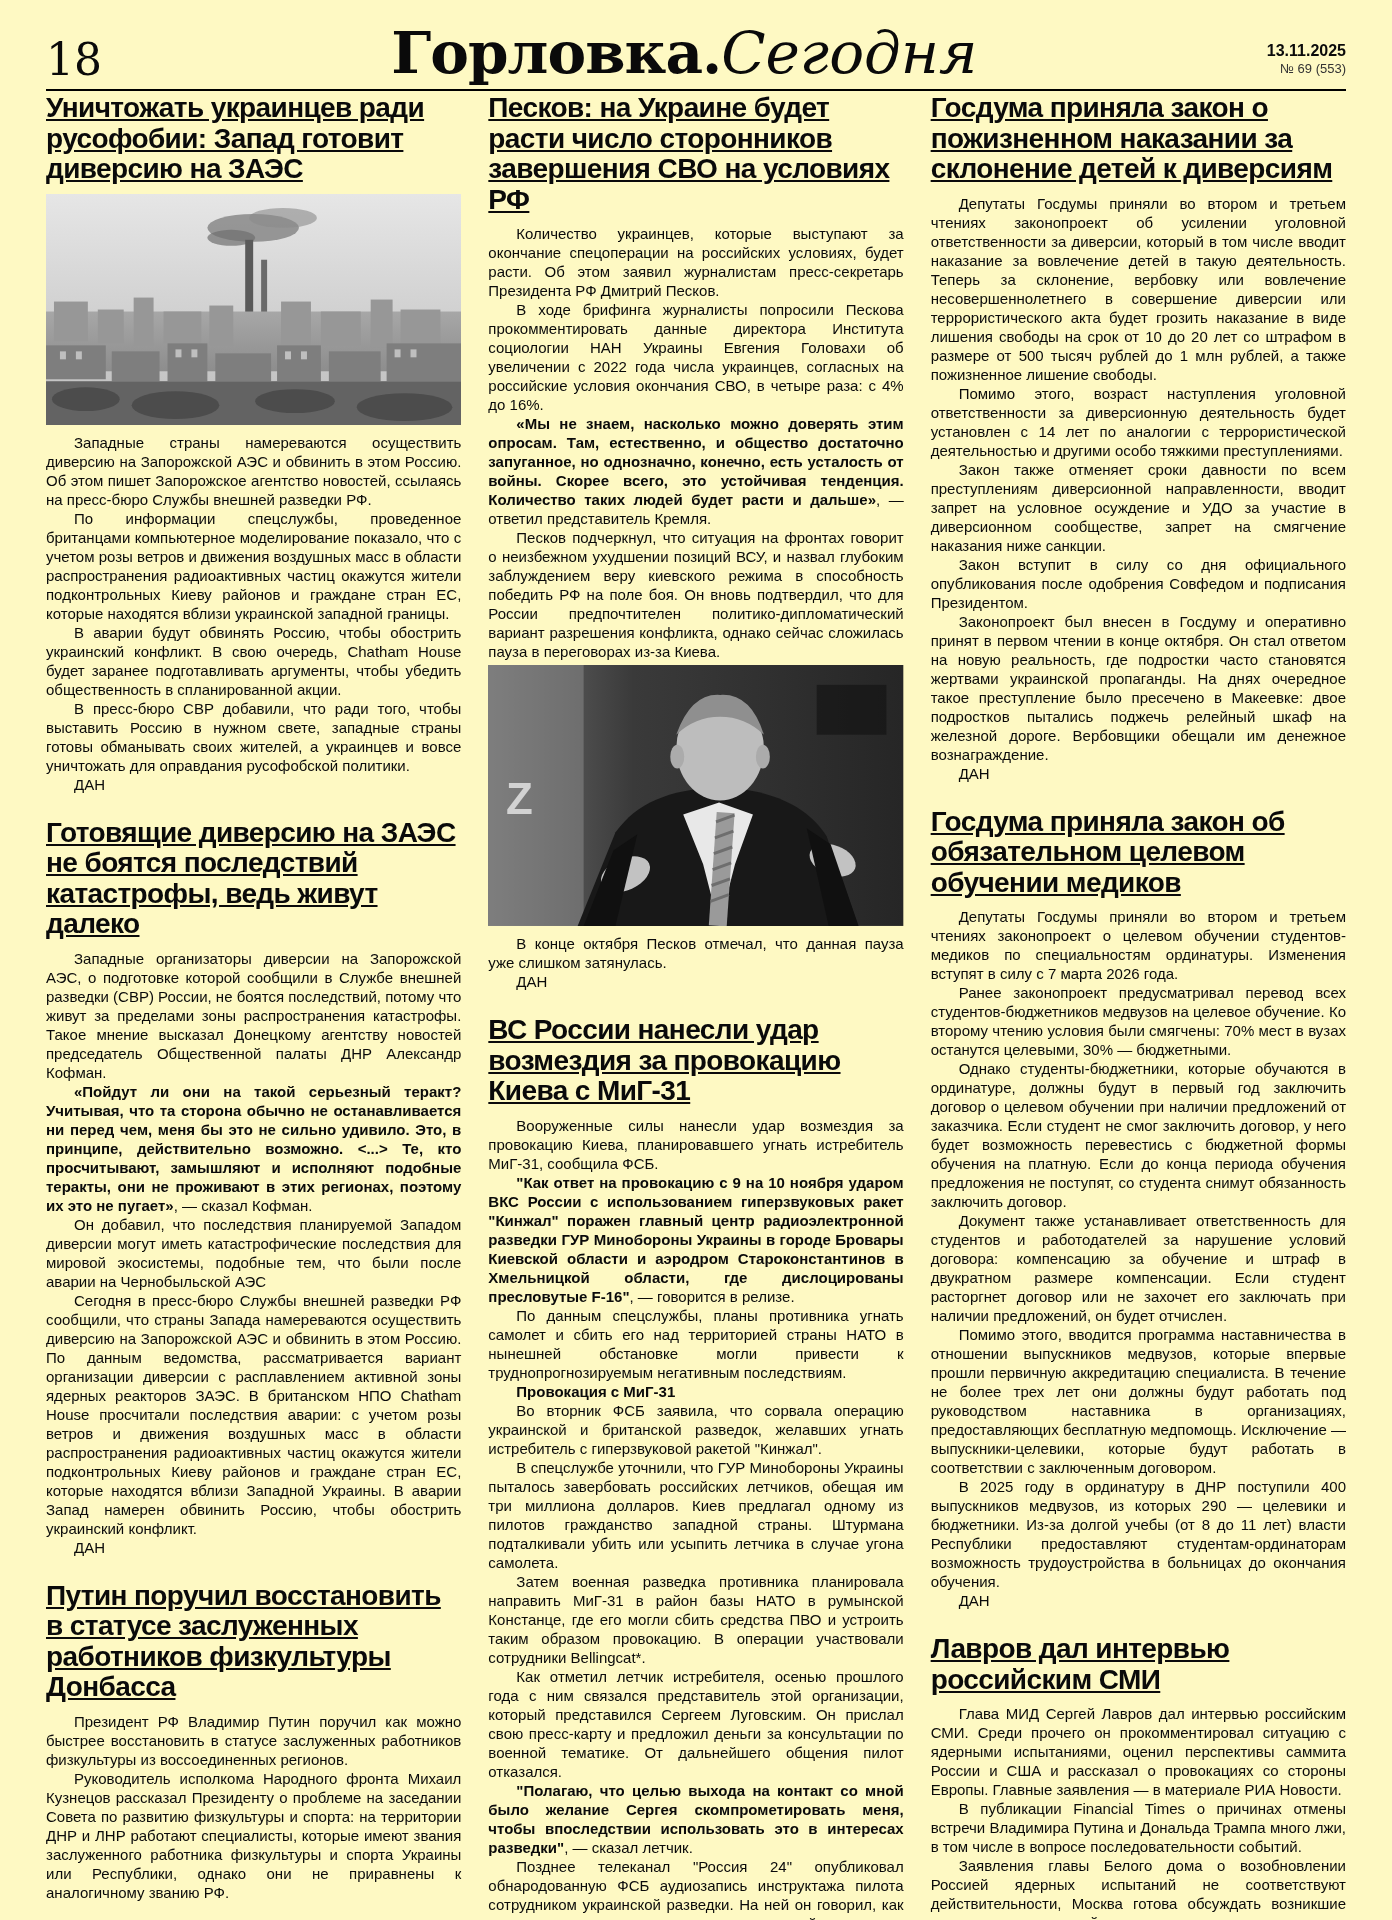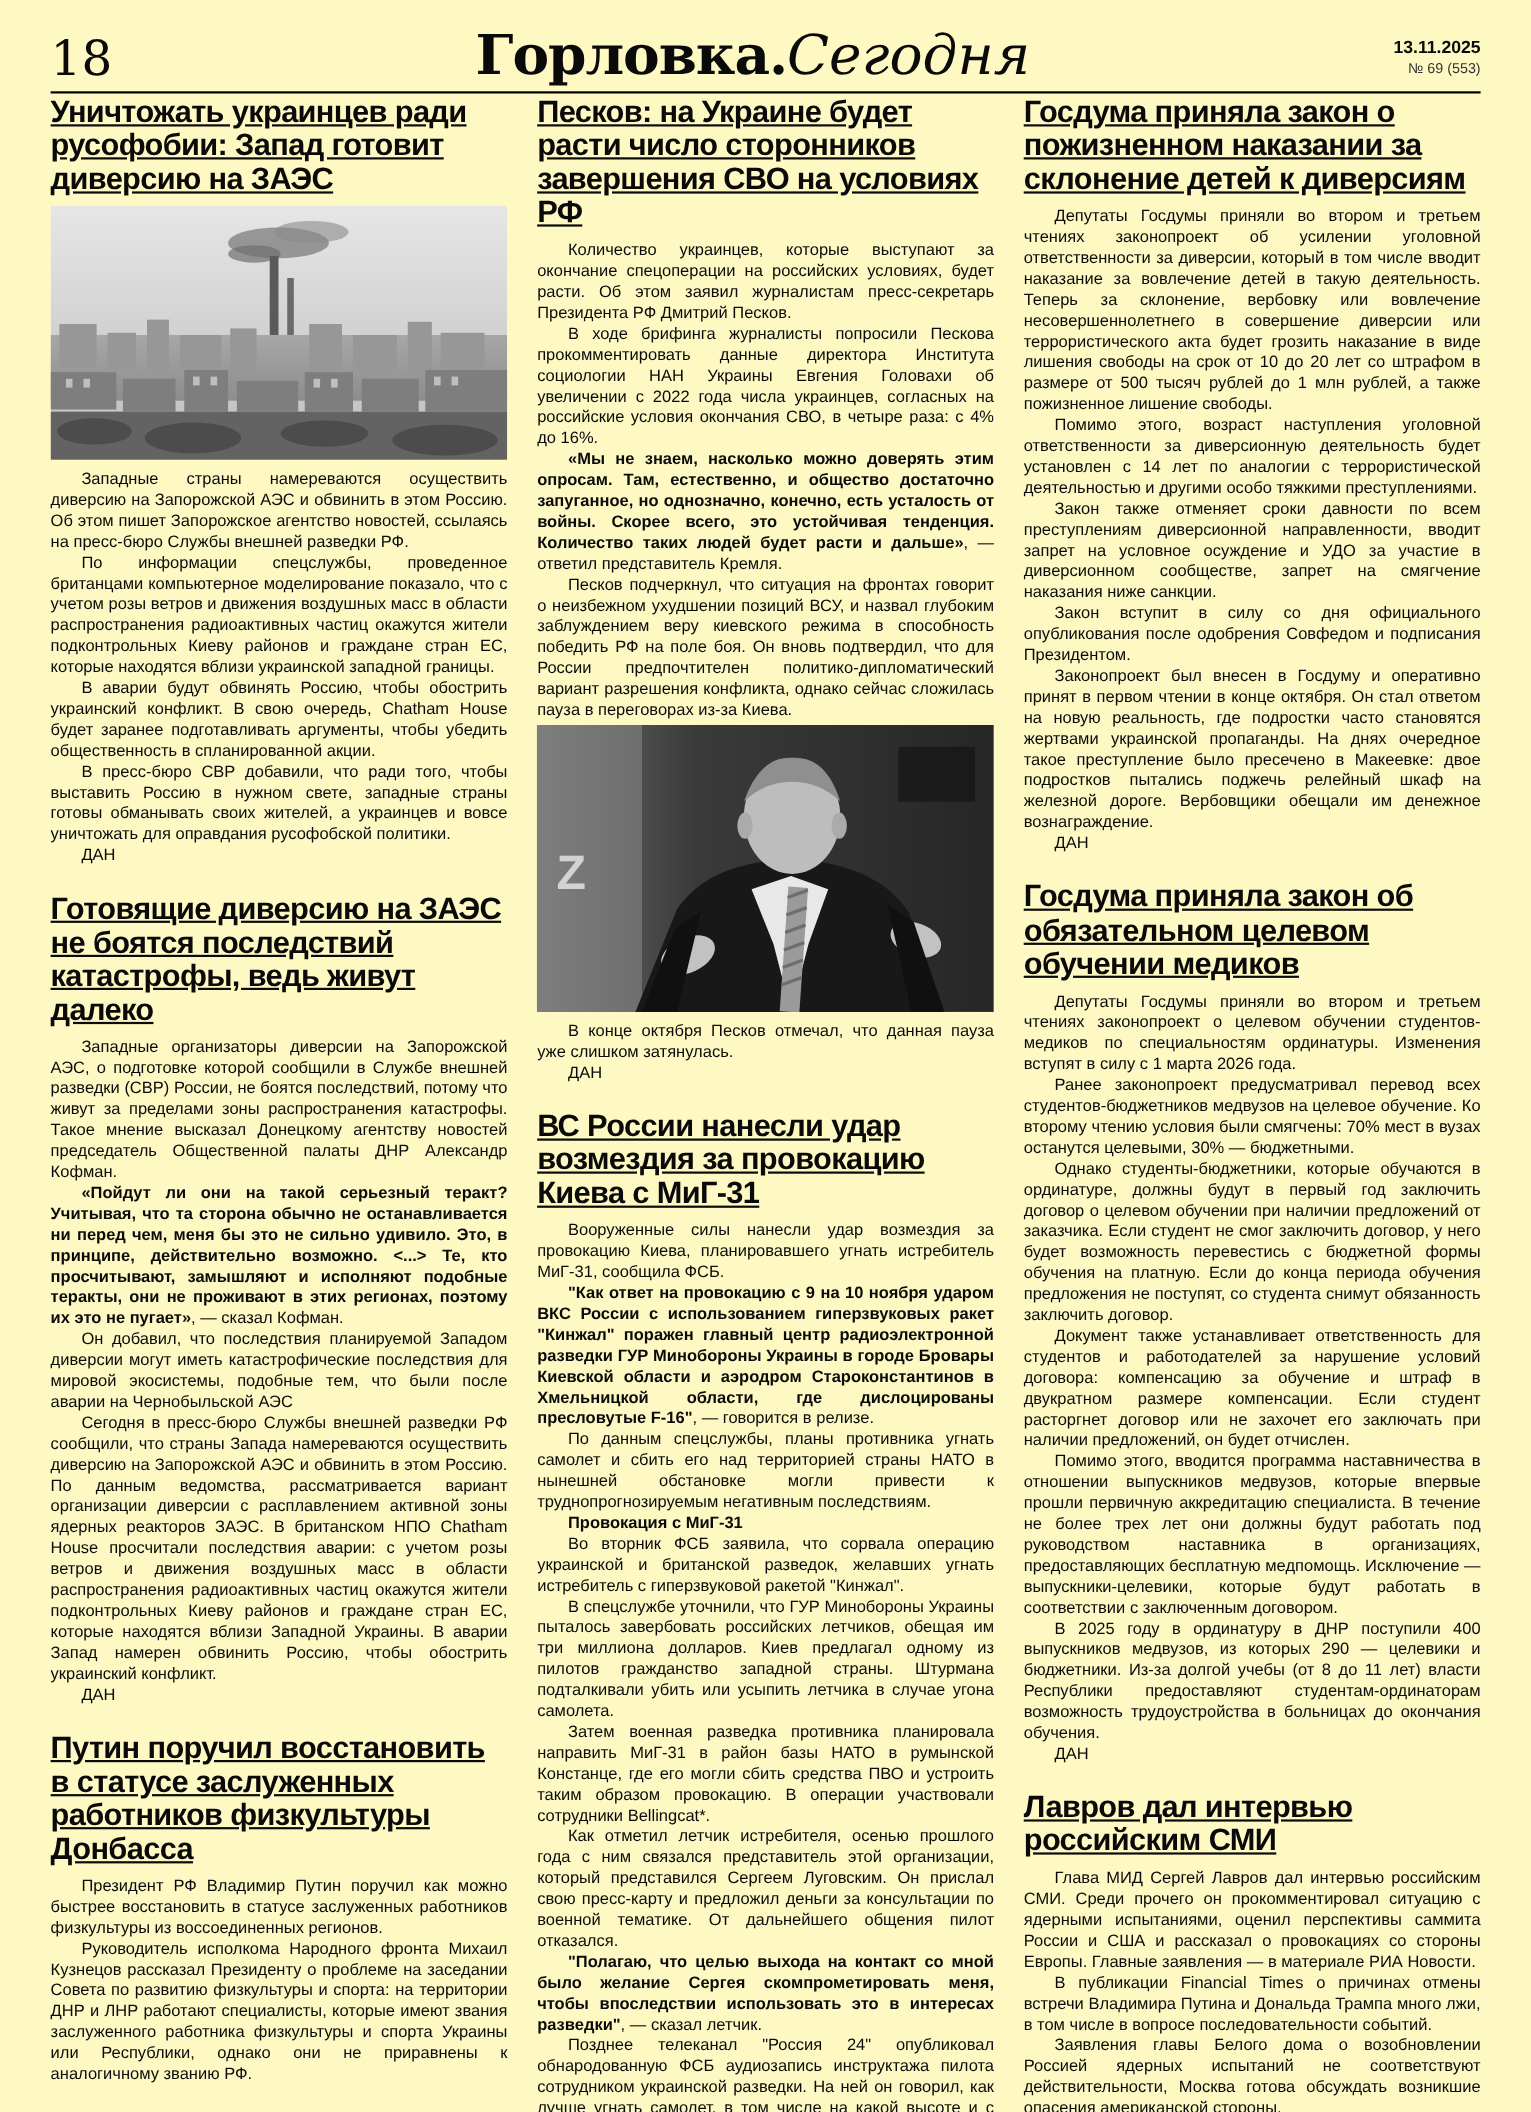--- a/index.html
+++ b/index.html
@@ -17,21 +17,21 @@
   .header{
     display:flex;justify-content:space-between;align-items:flex-end;
     padding-top:26px;
   }
   .pagenum{
     font-family:"DejaVu Serif",serif;
     font-size:44px;line-height:.95;font-weight:400;
   }
   .masthead{
     font-family:"DejaVu Serif",serif;
-    font-size:50px;line-height:.95;white-space:nowrap;
+    font-size:58px;line-height:.95;white-space:nowrap;
   }
   .masthead .m-main{font-weight:700;letter-spacing:-1px;}
   .masthead .m-script{font-style:italic;font-weight:400;letter-spacing:0;}
   .dateblock{text-align:right;line-height:1.25;padding-bottom:4px;}
   .dateblock .date{font-weight:700;font-size:16px;}
   .dateblock .issue{font-size:13px;color:#333;}
   .rule{border:none;border-top:2.5px solid #000;margin:8px 0 0;}
   
   .cols{
     display:grid;
@@ -221,21 +221,21 @@
           <h2>Госдума приняла закон о пожиз­ненном наказании за склонение детей к диверсиям</h2>
           <p class="body"><span>Депутаты Госдумы приняли во втором и третьем чтениях законопроект об усилении уголовной ответственности за диверсии, который в том числе вводит наказание за вовлечение детей в такую деятельность. Теперь за склонение, вербовку или вовлечение несовершеннолетнего в совершение диверсии или террористического акта будет грозить наказание в виде лишения свободы на срок от 10 до 20 лет со штрафом в размере от 500 тысяч рублей до 1 млн рублей, а также пожизненное лишение свободы.</span></p>
           <p class="body"><span>Помимо этого, возраст наступления уголовной ответственности за диверсионную деятельность будет установлен с 14 лет по аналогии с террористической деятельностью и другими особо тяжкими преступлениями.</span></p>
           <p class="body"><span>Закон также отменяет сроки давности по всем преступлениям диверсионной направленности, вводит запрет на условное осуждение и УДО за участие в диверсионном сообществе, запрет на смягчение наказания ниже санкции.</span></p>
           <p class="body"><span>Закон вступит в силу со дня официального опубликования после одобрения Совфедом и подписания Президентом.</span></p>
           <p class="body"><span>Законопроект был внесен в Госдуму и оперативно принят в первом чтении в конце октября. Он стал ответом на новую реальность, где подростки часто становятся жертвами украинской пропаганды. На днях очередное такое преступление было пресечено в Макеевке: двое подростков пытались поджечь релейный шкаф на железной дороге. Вербовщики обещали им денежное вознаграждение.</span></p>
           <p class="credit"><span>ДАН</span></p>
         </article>
         <article>
           <h2>Госдума приняла закон об обязательном целевом обучении медиков</h2>
-          <p class="body"><span>Депутаты Госдумы приняли во втором и третьем чтениях законопроект о целевом обучении студентов-медиков по специальностям ординатуры. Изменения вступят в силу с 1 марта 2026 года.</span></p>
+          <p class="body"><span>Депутаты Госдумы приняли во втором и третьем чтениях законопроект о целевом обучении студентов-медиков по специальностям ординатуры. Изменения вступят в силу с 7 марта 2026 года.</span></p>
           <p class="body"><span>Ранее законопроект предусматривал перевод всех студентов-бюджетников медвузов на целевое обучение. Ко второму чтению условия были смягчены: 70% мест в вузах останутся целевыми, 30% — бюджетными.</span></p>
           <p class="body"><span>Однако студенты-бюджетники, которые обучаются в ординатуре, должны будут в первый год заключить договор о целевом обучении при наличии предложений от заказчика. Если студент не смог заключить договор, у него будет возможность перевестись с бюджетной формы обучения на платную. Если до конца периода обучения предложения не поступят, со студента снимут обязанность заключить договор.</span></p>
           <p class="body"><span>Документ также устанавливает ответственность для студентов и работодателей за нарушение условий договора: компенсацию за обучение и штраф в двукратном размере компенсации. Если студент расторгнет договор или не захочет его заключать при наличии предложений, он будет отчислен.</span></p>
           <p class="body"><span>Помимо этого, вводится программа наставничества в отношении выпускников медвузов, которые впервые прошли первичную аккредитацию специалиста. В течение не более трех лет они должны будут работать под руководством наставника в организациях, предоставляющих бесплатную медпомощь. Исключение — выпускники-целевики, которые будут работать в соответствии с заключенным договором.</span></p>
           <p class="body"><span>В 2025 году в ординатуру в ДНР поступили 400 выпускников медвузов, из которых 290 — целевики и бюджетники. Из-за долгой учебы (от 8 до 11 лет) власти Республики предоставляют студентам-ординаторам возможность трудоустройства в больницах до окончания обучения.</span></p>
           <p class="credit"><span>ДАН</span></p>
         </article>
         <article>
           <h2>Лавров дал интервью российским СМИ</h2>
           <p class="body"><span>Глава МИД Сергей Лавров дал интервью российским СМИ. Среди прочего он прокомментировал ситуацию с ядерными испытаниями, оценил перспективы саммита России и США и рассказал о провокациях со стороны Европы. Главные заявления — в материале РИА Новости.</span></p>

